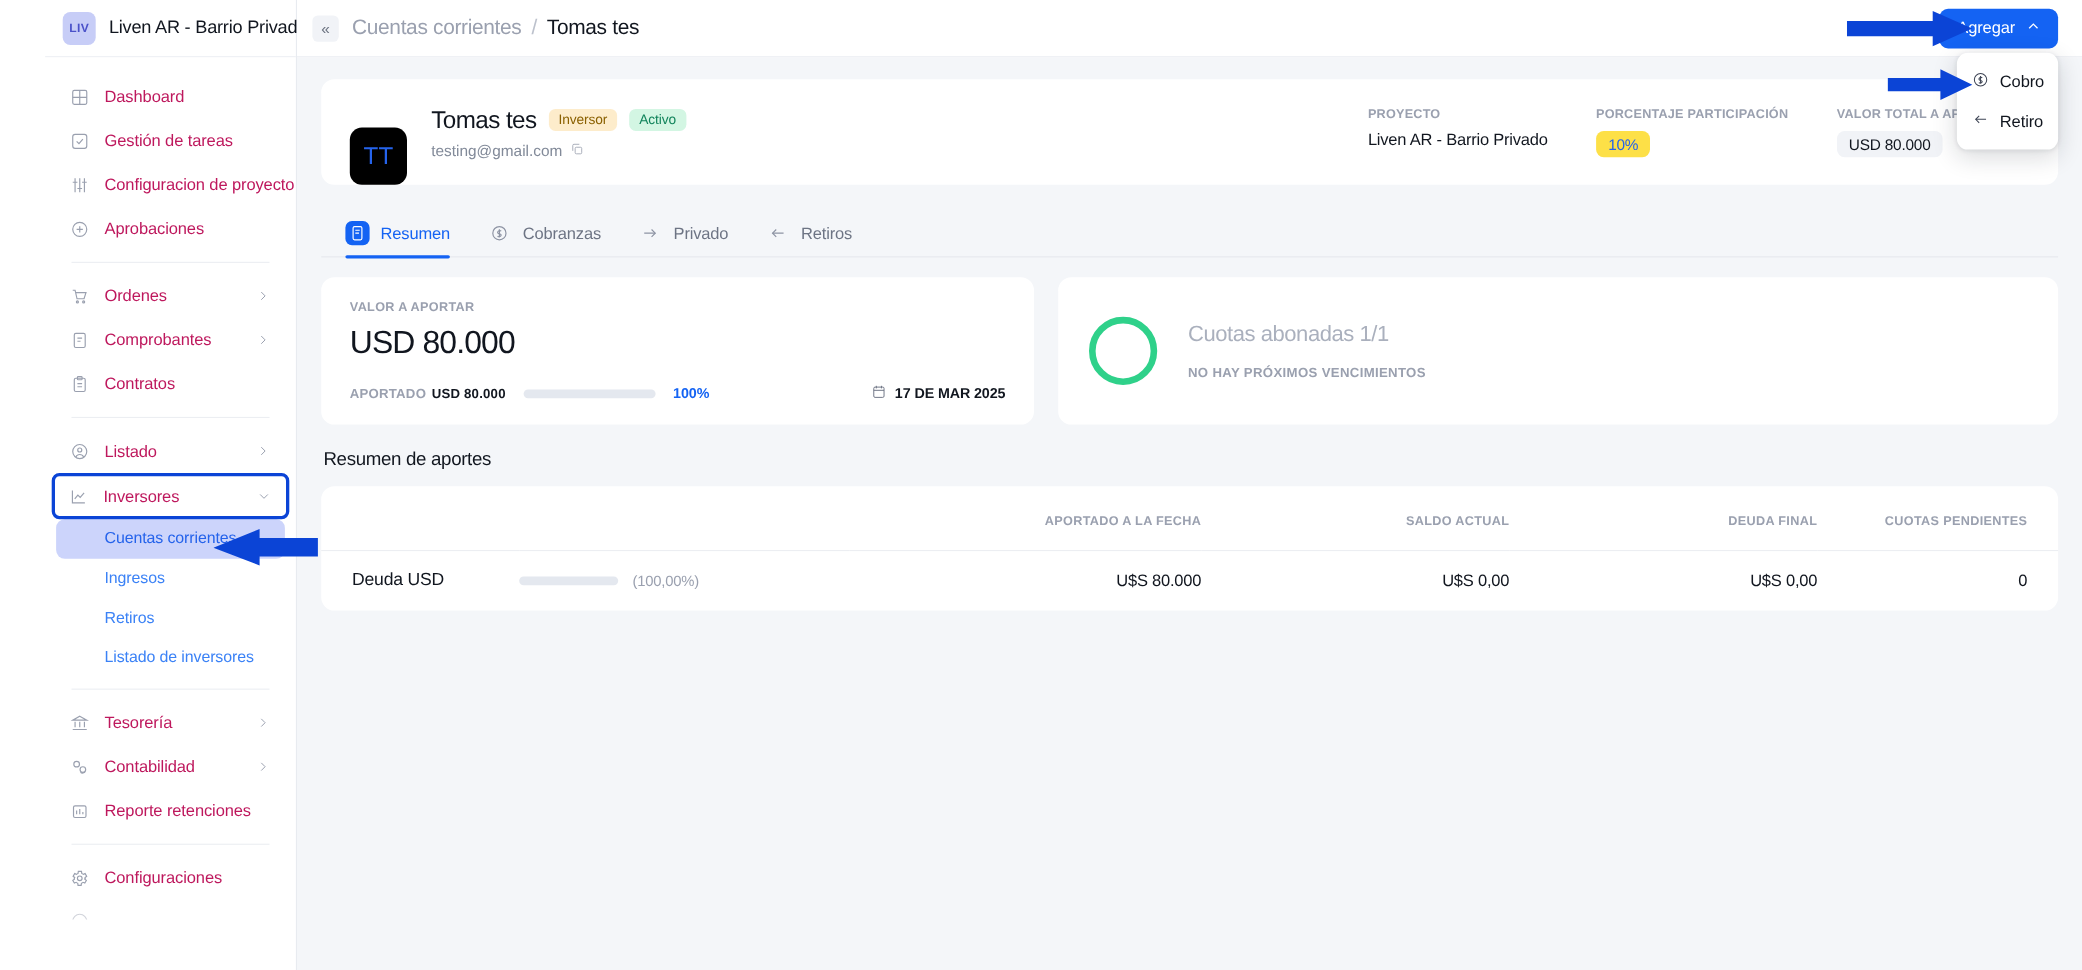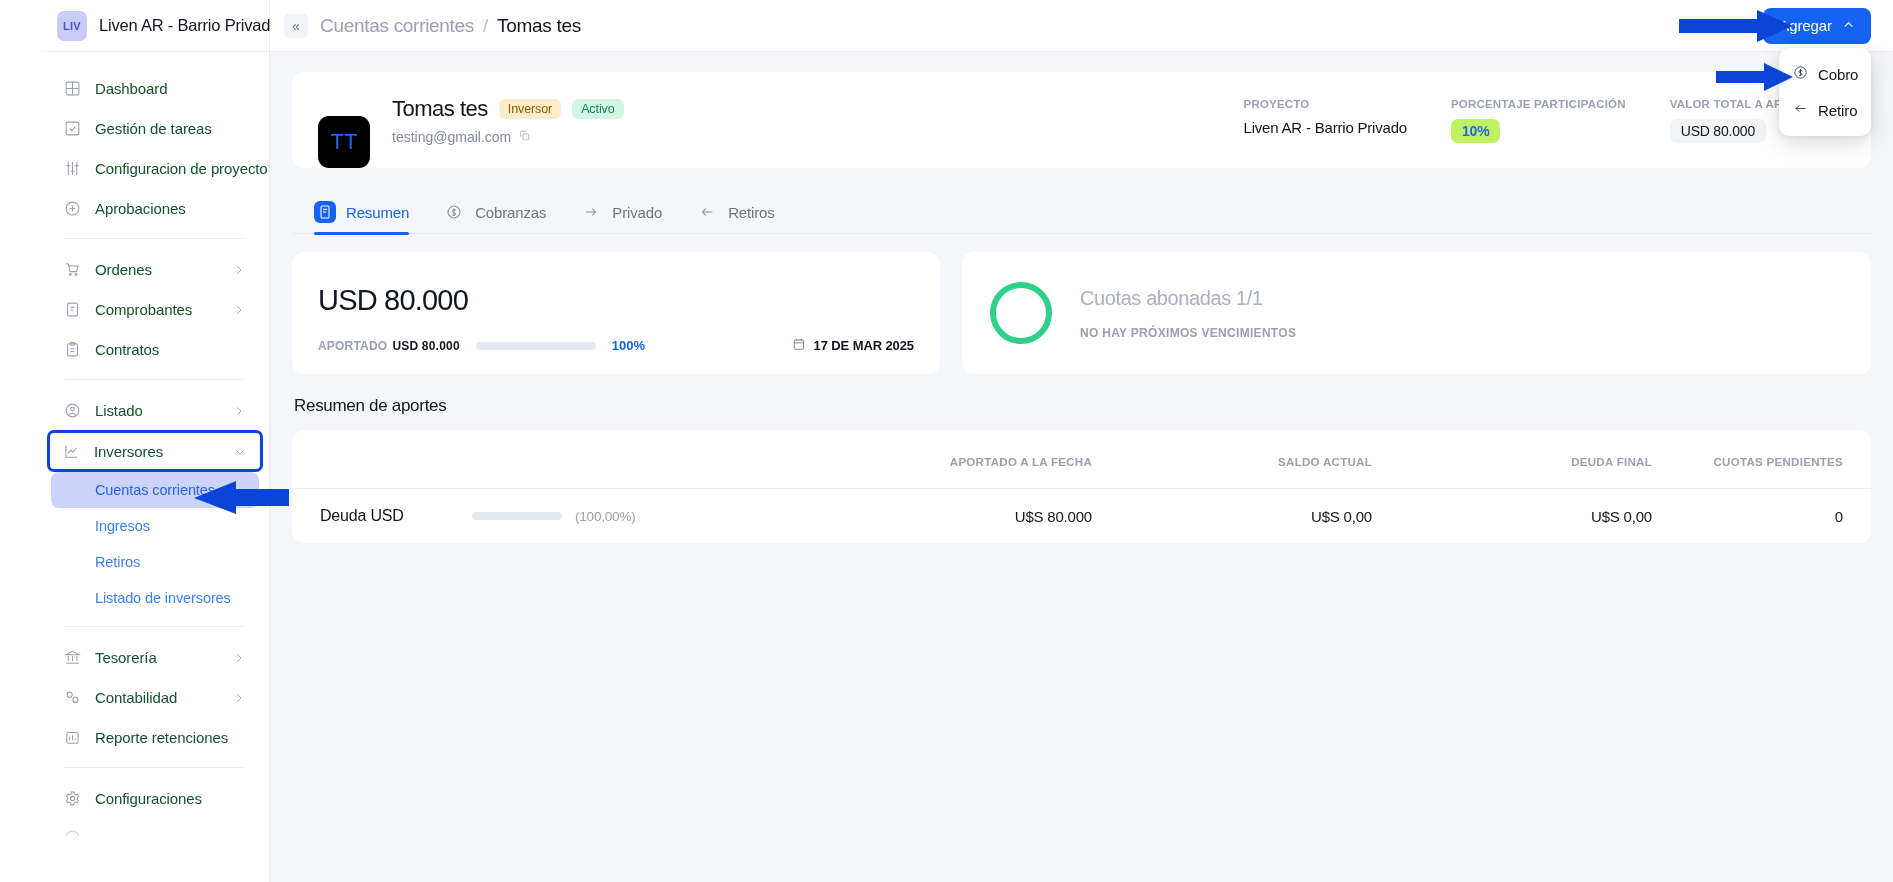--- a/index.html
+++ b/index.html
@@ -36,21 +36,21 @@
   .brand-name { font-size: 16.5px; color: #11161f; letter-spacing: -.2px; white-space: nowrap; }
 
   .nav { padding-top: 10px; flex: 1; overflow: hidden; }
   .nav-group { padding: 6px 0; }
   .nav-sep { height: 1px; background: #eceef2; margin: 4px 24px; }
 
   .nav-item {
     display: flex; align-items: center; gap: 14px;
     height: 40px; margin: 0 10px; padding: 0 12px;
     border-radius: 8px; cursor: pointer;
-    color: #14532d; font-size: 15px; letter-spacing: -.1px;
+    color: #be185d; font-size: 15px; letter-spacing: -.1px;
     position: relative;
   }
   .nav-item .ico { width: 18px; height: 18px; flex: 0 0 18px; display: flex; align-items: center; justify-content: center; }
   .nav-item .ico svg { width: 17px; height: 17px; stroke: #9aa0af; fill: none; stroke-width: 1.5; }
   .nav-item .lbl { flex: 1; white-space: nowrap; }
   .nav-item .chev { width: 14px; height: 14px; flex: 0 0 14px; }
   .nav-item .chev svg { width: 12px; height: 12px; stroke: #9aa0af; fill: none; stroke-width: 1.8; }
 
   .nav-item.outlined {
     border: 3px solid #0b44d6; border-radius: 7px;
@@ -115,22 +115,22 @@
   .profile-email svg { width: 13px; height: 13px; stroke: #9aa0af; fill: none; stroke-width: 1.4; }
 
   .profile-stats { margin-left: auto; display: flex; align-items: flex-start; gap: 0; }
   .stat { padding: 0 22px; }
   .stat-label {
     font-size: 11.5px; letter-spacing: .2px; color: #9aa0af; font-weight: 700;
     text-transform: uppercase; white-space: nowrap;
   }
   .stat-value { margin-top: 9px; font-size: 15px; color: #11161f; white-space: nowrap; letter-spacing: -.2px; }
   .chip {
-    display: inline-block; background: #bef264; color: #2563eb;
-    border-radius: 7px; padding: 4px 11px; font-size: 14px; font-weight: 700;
+    display: inline-block; background: #fde047; color: #2563eb;
+    border-radius: 7px; padding: 4px 11px; font-size: 14px; font-weight: 400;
   }
   .chip-grey { background: #f1f3f7; color: #11161f; font-weight: 400; }
 
   
   .tabs { display: flex; align-items: center; gap: 34px; margin: 22px 0 0 22px; height: 44px; }
   .tab { display: flex; align-items: center; gap: 10px; height: 44px; cursor: pointer;
          font-size: 15px; color: #6d7484; letter-spacing: -.15px; position: relative; }
   .tab .tico { width: 22px; height: 22px; display: flex; align-items: center; justify-content: center; }
   .tab .tico svg { width: 16px; height: 16px; stroke: #8d93a3; fill: none; stroke-width: 1.6; }
   .tab.active { color: #1463f3; }
@@ -507,20 +507,21 @@
               </svg>
             </span>
           <span>Retiros</span>
         </div>
       </div>
       <div class="tabs-underline"></div>
 
       <div class="kpi-row">
 
         <div class="card kpi-left">
+          <div class="kpi-label">VALOR A APORTAR</div>
           <div class="kpi-big">USD 80.000</div>
           <div class="kpi-foot">
             <span class="sm">
               <span>APORTADO</span><b>USD 80.000</b>
             </span>
             <span class="bar-track">
               <span class="bar-fill" id="kpi-bar" style="width: 100%;"></span>
             </span>
             <span class="pct">100%</span>
             <span class="kpi-date">

